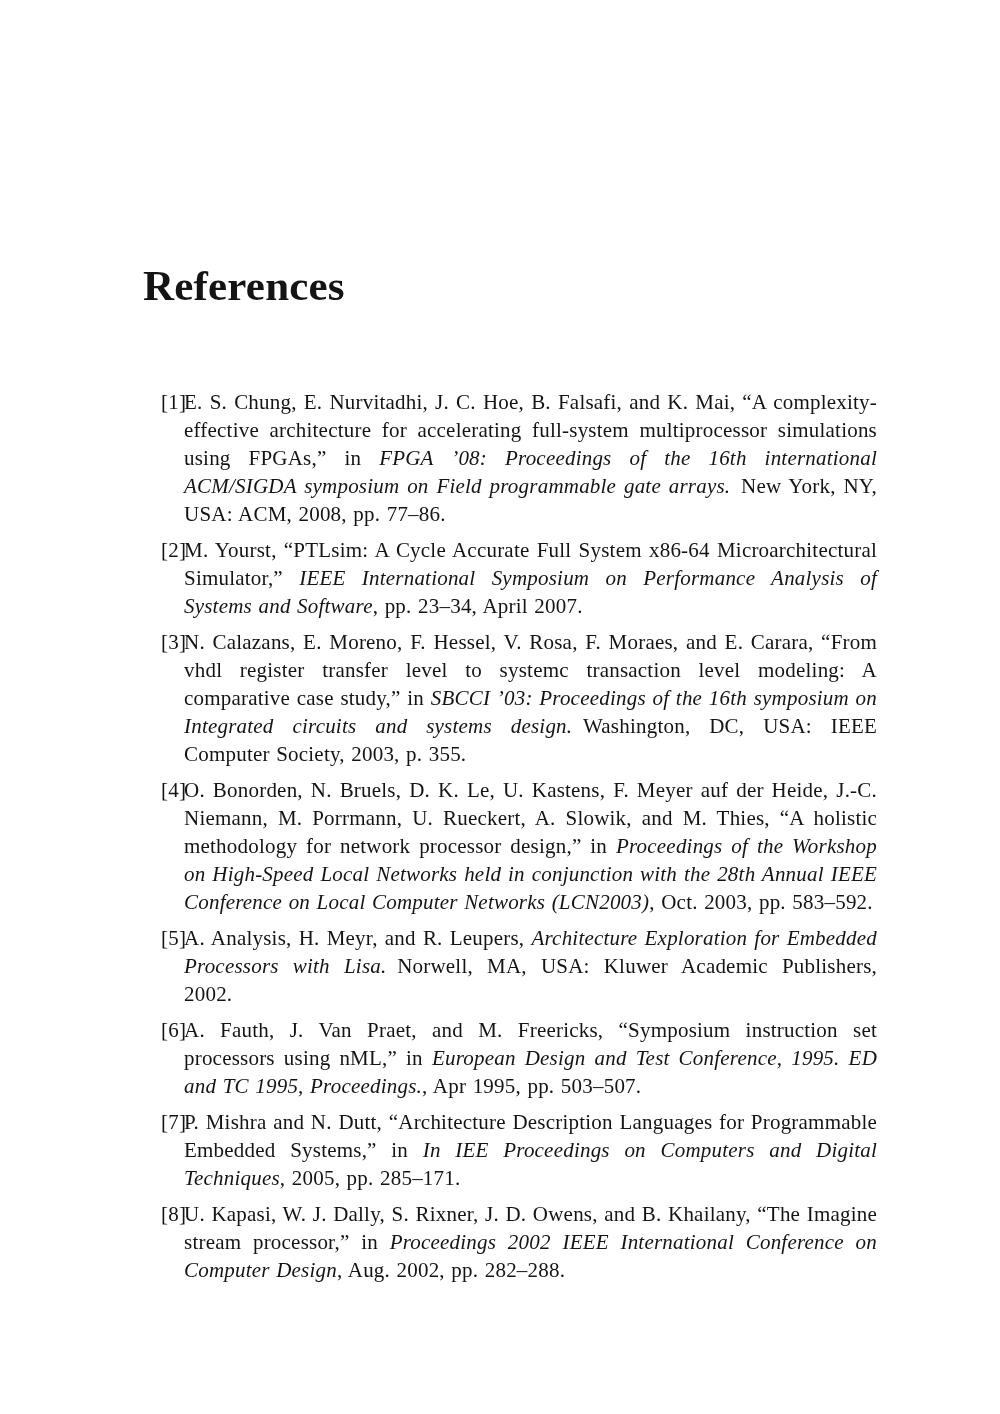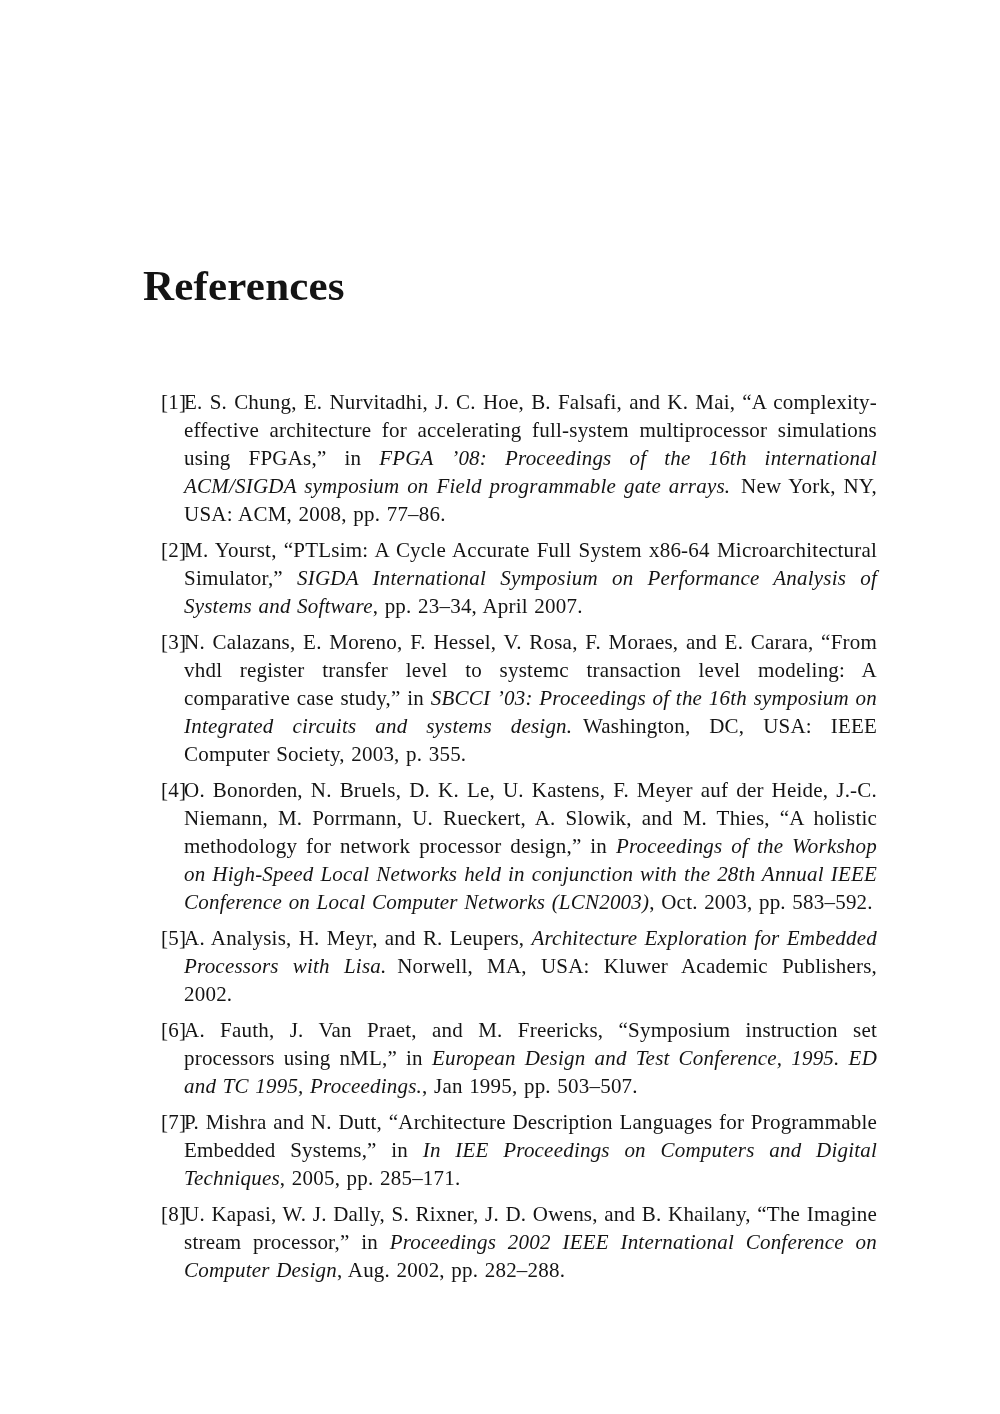--- a/index.html
+++ b/index.html
@@ -63,21 +63,21 @@
   .seg { font-style: normal; }
   .seg.italic { font-style: italic; }
 </style>
 </head>
 <body>
 
 <div class="page">
   <h1 class="chapter-heading">References</h1>
   <ol class="bib-list">
       <li class="bib-item"><span class="bib-label">[1]</span><span class="bib-text"><span class="seg">E. S. Chung, E. Nurvitadhi, J. C. Hoe, B. Falsafi, and K. Mai, “A complexity-effective architecture for accelerating full-system multiprocessor simulations using FPGAs,” in </span><span class="seg italic">FPGA ’08: Proceedings of the 16th international ACM/SIGDA symposium on Field programmable gate arrays.</span><span class="seg"> New York, NY, USA: ACM, 2008, pp. 77–86.</span></span></li>
-      <li class="bib-item"><span class="bib-label">[2]</span><span class="bib-text"><span class="seg">M. Yourst, “PTLsim: A Cycle Accurate Full System x86-64 Microarchitectural Simulator,” </span><span class="seg italic">SIGDA International Symposium on Performance Analysis of Systems and Software</span><span class="seg">, pp. 23–34, April 2007.</span></span></li>
+      <li class="bib-item"><span class="bib-label">[2]</span><span class="bib-text"><span class="seg">M. Yourst, “PTLsim: A Cycle Accurate Full System x86-64 Microarchitectural Simulator,” </span><span class="seg italic">IEEE International Symposium on Performance Analysis of Systems and Software</span><span class="seg">, pp. 23–34, April 2007.</span></span></li>
       <li class="bib-item"><span class="bib-label">[3]</span><span class="bib-text"><span class="seg">N. Calazans, E. Moreno, F. Hessel, V. Rosa, F. Moraes, and E. Carara, “From vhdl register transfer level to systemc transaction level modeling: A comparative case study,” in </span><span class="seg italic">SBCCI ’03: Proceedings of the 16th symposium on Integrated circuits and systems design.</span><span class="seg"> Washington, DC, USA: IEEE Computer Society, 2003, p. 355.</span></span></li>
       <li class="bib-item"><span class="bib-label">[4]</span><span class="bib-text"><span class="seg">O. Bonorden, N. Bruels, D. K. Le, U. Kastens, F. Meyer auf der Heide, J.-C. Niemann, M. Porrmann, U. Rueckert, A. Slowik, and M. Thies, “A holistic methodology for network processor design,” in </span><span class="seg italic">Proceedings of the Workshop on High-Speed Local Networks held in conjunction with the 28th Annual IEEE Conference on Local Computer Networks (LCN2003)</span><span class="seg">, Oct. 2003, pp. 583–592.</span></span></li>
       <li class="bib-item"><span class="bib-label">[5]</span><span class="bib-text"><span class="seg">A. Analysis, H. Meyr, and R. Leupers, </span><span class="seg italic">Architecture Exploration for Embedded Processors with Lisa.</span><span class="seg"> Norwell, MA, USA: Kluwer Academic Publishers, 2002.</span></span></li>
-      <li class="bib-item"><span class="bib-label">[6]</span><span class="bib-text"><span class="seg">A. Fauth, J. Van Praet, and M. Freericks, “Symposium instruction set processors using nML,” in </span><span class="seg italic">European Design and Test Conference, 1995. ED and TC 1995, Proceedings.</span><span class="seg">, Jan 1995, pp. 503–507.</span></span></li>
+      <li class="bib-item"><span class="bib-label">[6]</span><span class="bib-text"><span class="seg">A. Fauth, J. Van Praet, and M. Freericks, “Symposium instruction set processors using nML,” in </span><span class="seg italic">European Design and Test Conference, 1995. ED and TC 1995, Proceedings.</span><span class="seg">, Apr 1995, pp. 503–507.</span></span></li>
       <li class="bib-item"><span class="bib-label">[7]</span><span class="bib-text"><span class="seg">P. Mishra and N. Dutt, “Architecture Description Languages for Programmable Embedded Systems,” in </span><span class="seg italic">In IEE Proceedings on Computers and Digital Techniques</span><span class="seg">, 2005, pp. 285–171.</span></span></li>
       <li class="bib-item"><span class="bib-label">[8]</span><span class="bib-text"><span class="seg">U. Kapasi, W. J. Dally, S. Rixner, J. D. Owens, and B. Khailany, “The Imagine stream processor,” in </span><span class="seg italic">Proceedings 2002 IEEE International Conference on Computer Design</span><span class="seg">, Aug. 2002, pp. 282–288.</span></span></li>
     </ol>
 </div>
 
 </body></html>

